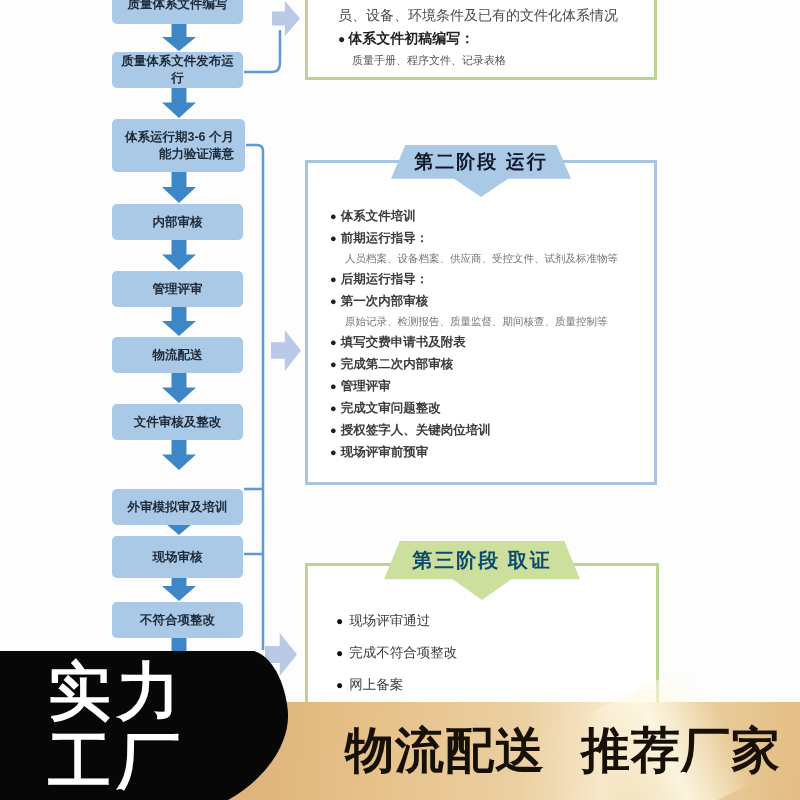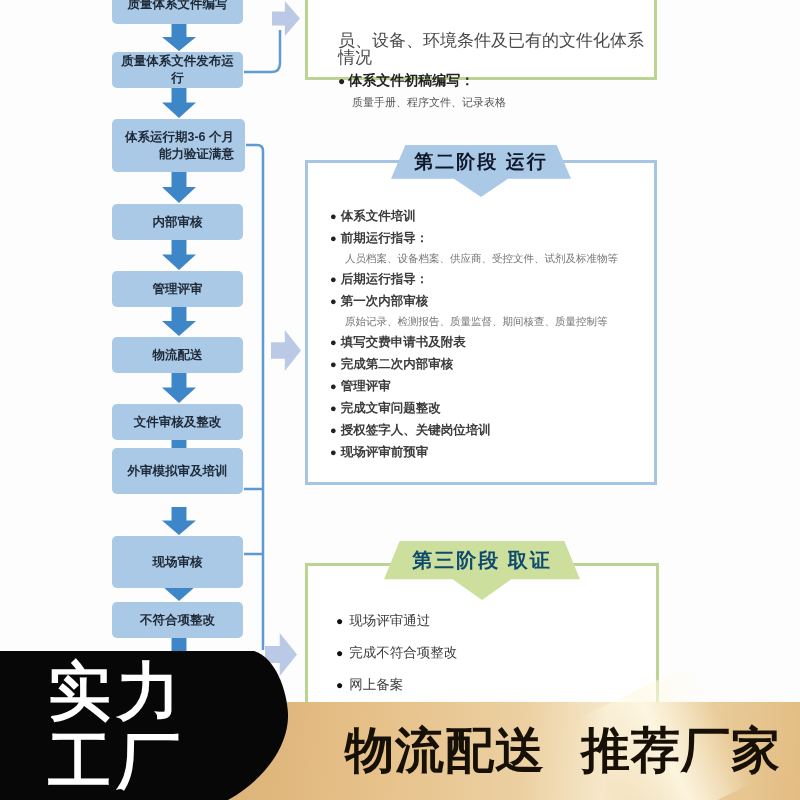--- a/index.html
+++ b/index.html
@@ -29,21 +29,21 @@
   .banner{position:absolute;left:50%;text-align:center;font-weight:bold;z-index:4;}
   .banner.blue{width:180px;height:52px;margin-left:-90px;top:-18px;background:#a9c9e6;
     color:#0f172a;font-size:19px;line-height:34px;letter-spacing:2px;
     clip-path:polygon(8% 0,92% 0,100% 65%,65% 65%,50% 100%,35% 65%,0 65%);}
   .banner.green{width:196px;height:59px;margin-left:-98px;top:-25px;background:#cddf9c;
     color:#0c4a6e;font-size:20px;line-height:38px;letter-spacing:2px;
     clip-path:polygon(8% 0,92% 0,100% 65%,65% 65%,50% 100%,35% 65%,0 65%);}
 
   
   #phase1{top:-62px;width:352px;height:142px;padding:66px 10px 0 30px;}
-  #phase1 .p1-small{font-size:17px;color:#4a4a4a;line-height:17px;margin-top:25px;}
+  #phase1 .p1-small{font-size:14px;color:#4a4a4a;line-height:17px;}
   #phase1 .p1-bullet{font-size:14px;font-weight:bold;color:#222;line-height:24px;margin-top:2px;}
   #phase1 .p1-bullet::before{content:"\25CF";font-size:12px;margin-right:3px;}
   #phase1 .p1-sub{font-size:11px;color:#555;line-height:18px;padding-left:14px;}
 
   
   #phase2{top:160px;width:352px;height:325px;}
   .p2-list{padding:42px 8px 0 22px;}
   .p2-item{font-size:12.5px;color:#3c3c3c;font-weight:600;line-height:22px;}
   .p2-item::before{content:"\25CF";color:#222;font-size:11px;margin-right:4px;}
   .p2-sub{font-size:10.5px;color:#757575;font-weight:400;line-height:19px;padding-left:15px;}
@@ -95,24 +95,24 @@
 
   <div class="flow-box" style="top:271px;height:36px;">管理评审</div>
   <div class="down-arrow" style="top:307px;height:29px;"></div>
 
   <div class="flow-box" style="top:337px;height:36px;">物流配送</div>
   <div class="down-arrow" style="top:373px;height:30px;"></div>
 
   <div class="flow-box" style="top:404px;height:36px;">文件审核及整改</div>
   <div class="down-arrow" style="top:440px;height:30px;"></div>
 
-  <div class="flow-box" style="top:448px;height:46px;">外审模拟审及培训</div>
+  <div class="flow-box" style="top:489px;height:36px;">外审模拟审及培训</div>
   <div class="down-arrow" style="top:507px;height:28px;"></div>
 
-  <div class="flow-box" style="top:536px;height:52px;">现场审核</div>
+  <div class="flow-box" style="top:536px;height:42px;">现场审核</div>
   <div class="down-arrow" style="top:572px;height:29px;"></div>
 
   <div class="flow-box" style="top:602px;height:36px;">不符合项整改</div>
   <div class="down-arrow" style="top:638px;height:30px;"></div>
 
   <div class="right-arrow" style="left:272px;top:1px;width:28px;height:35px;"></div>
   <div class="right-arrow" style="left:271px;top:330px;width:30px;height:41px;"></div>
   <div class="right-arrow" style="left:265px;top:633px;width:32px;height:43px;"></div>
 
   <div id="phase1" class="phase-box green">

